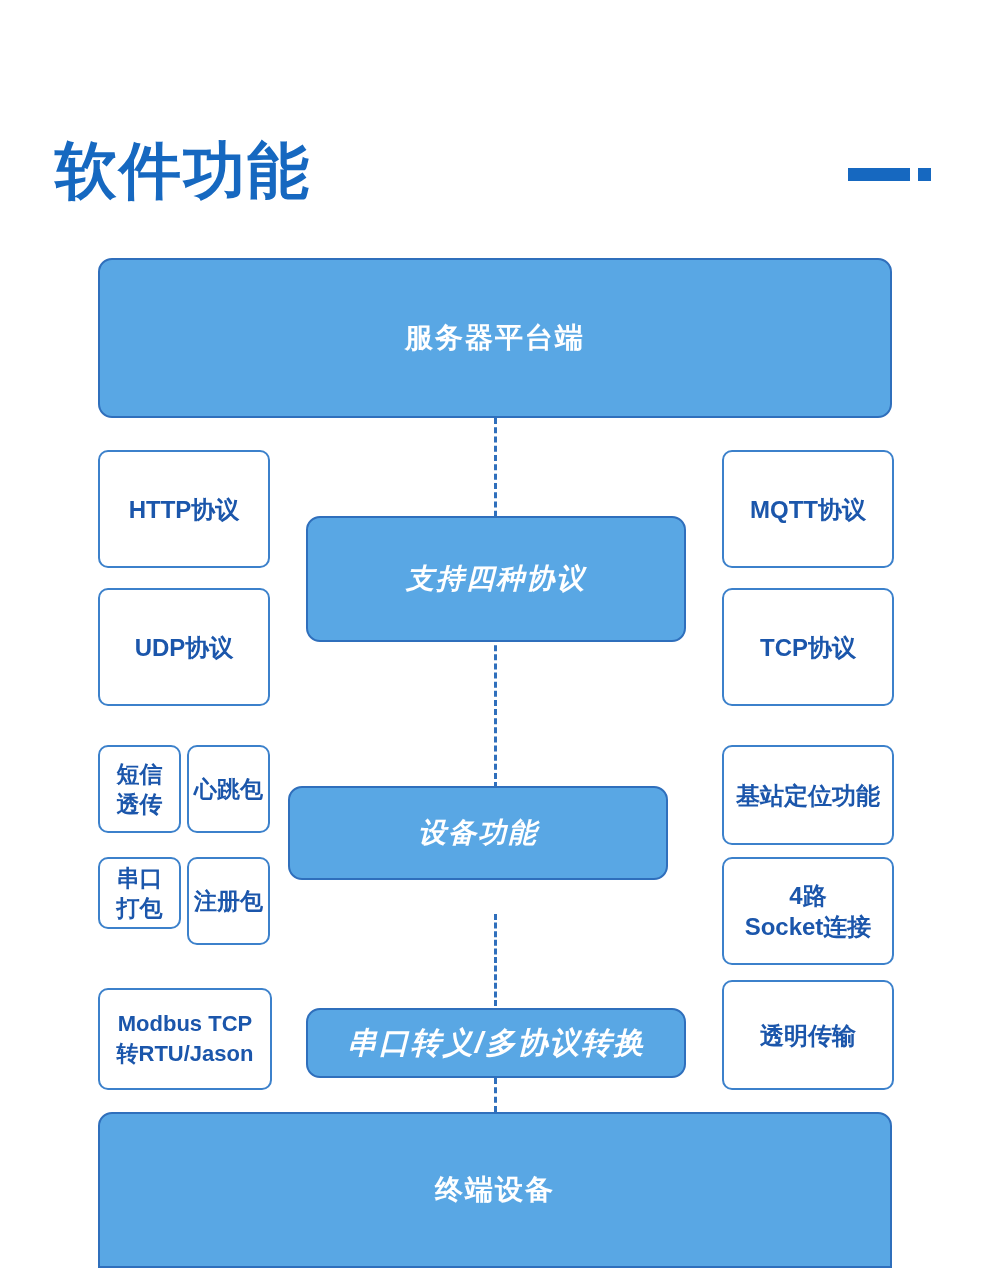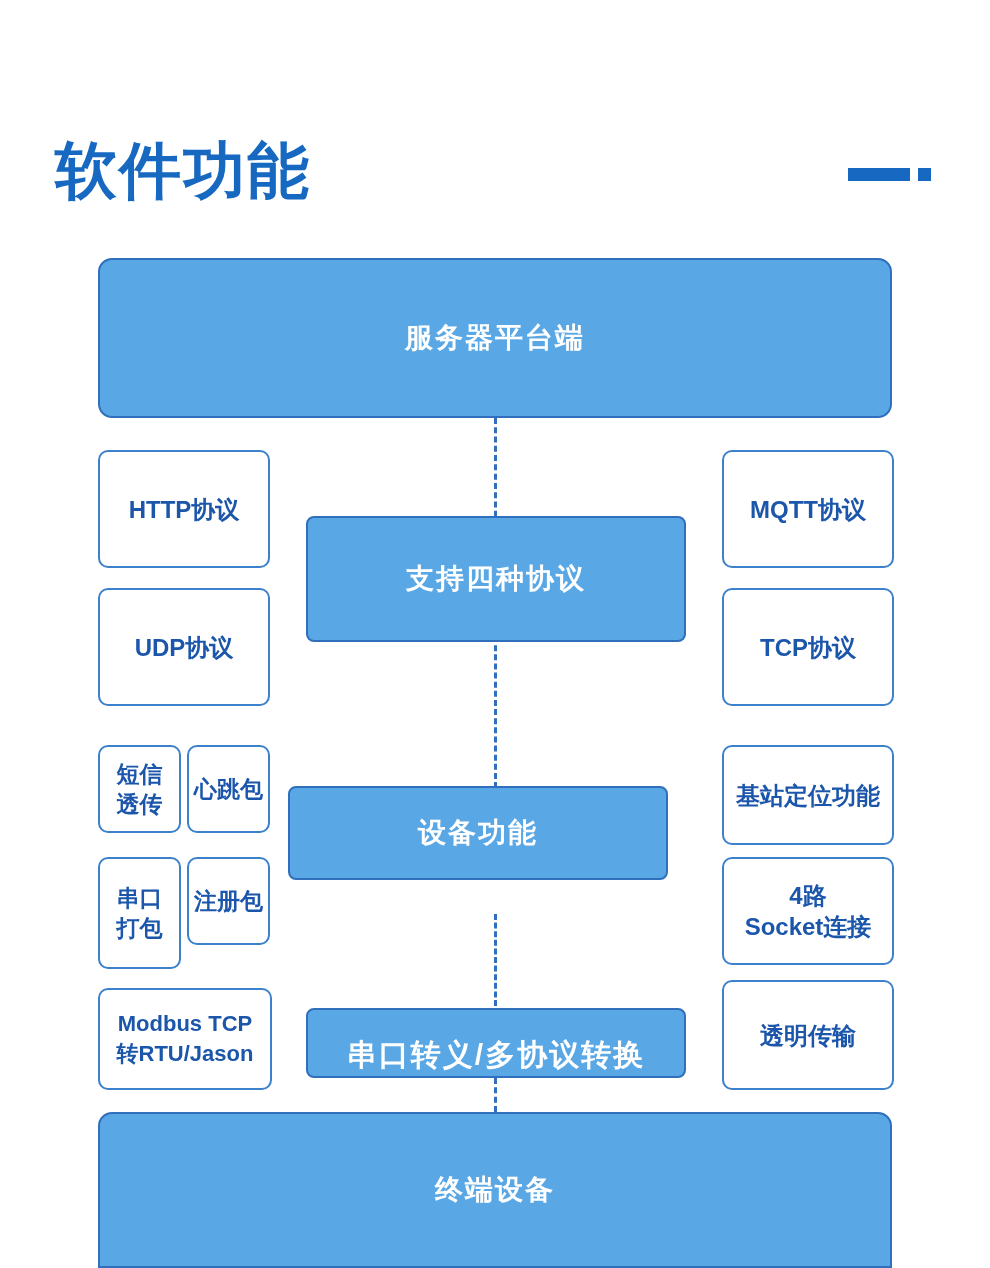--- a/index.html
+++ b/index.html
@@ -87,24 +87,25 @@
     color: #1b56ab;
   }
 
   .band {
     border-radius: 14px;
     font-size: 28px;
     font-weight: bold;
     letter-spacing: 2px;
   }
   .mid {
-    border-radius: 8px;
+    border-radius: 14px;
     font-size: 28px;
     font-weight: bold;
     letter-spacing: 2px;
+    font-style: italic;
   }
   .side {
     border-radius: 10px;
     font-size: 24px;
     font-weight: bold;
     line-height: 31px;
   }
   .mini {
     border-radius: 10px;
     font-size: 23px;
@@ -113,30 +114,30 @@
   }
 
   .node span { display: block; }
 
   
   #box-server   { left: 98px;  top: 258px;  width: 794px; height: 160px; }
   #box-terminal { left: 98px;  top: 1112px; width: 794px; height: 156px; border-bottom-left-radius:0; border-bottom-right-radius:0; }
 
   #box-protocols { left: 306px; top: 516px;  width: 380px; height: 126px; }
   #box-device    { left: 288px; top: 786px;  width: 380px; height: 94px; }
-  #box-convert   { left: 306px; top: 1008px; width: 380px; height: 70px;  font-size: 30px; align-items: flex-end; }
+  #box-convert   { left: 306px; top: 1008px; width: 380px; height: 70px;  font-size: 30px; }
 
   #box-http { left: 98px; top: 450px; width: 172px; height: 118px; }
   #box-udp  { left: 98px; top: 588px; width: 172px; height: 118px; }
   #box-mqtt { left: 722px; top: 450px; width: 172px; height: 118px; }
   #box-tcp  { left: 722px; top: 588px; width: 172px; height: 118px; text-align: right; }
 
   #box-sms       { left: 98px;  top: 745px; width: 83px; height: 88px; }
   #box-heartbeat { left: 187px; top: 745px; width: 83px; height: 88px; }
-  #box-serial    { left: 98px;  top: 857px; width: 83px; height: 112px; }
+  #box-serial    { left: 98px;  top: 857px; width: 83px; height: 72px; }
   #box-register  { left: 187px; top: 857px; width: 83px; height: 88px; }
 
   #box-lbs    { left: 722px; top: 745px; width: 172px; height: 100px; }
   #box-socket { left: 722px; top: 857px; width: 172px; height: 108px; }
 
   #box-modbus { left: 98px;  top: 988px; width: 174px; height: 102px; font-size: 22px; line-height: 30px; }
   #box-transparent { left: 722px; top: 980px; width: 172px; height: 110px; }
 </style>
 </head>
 <body>

